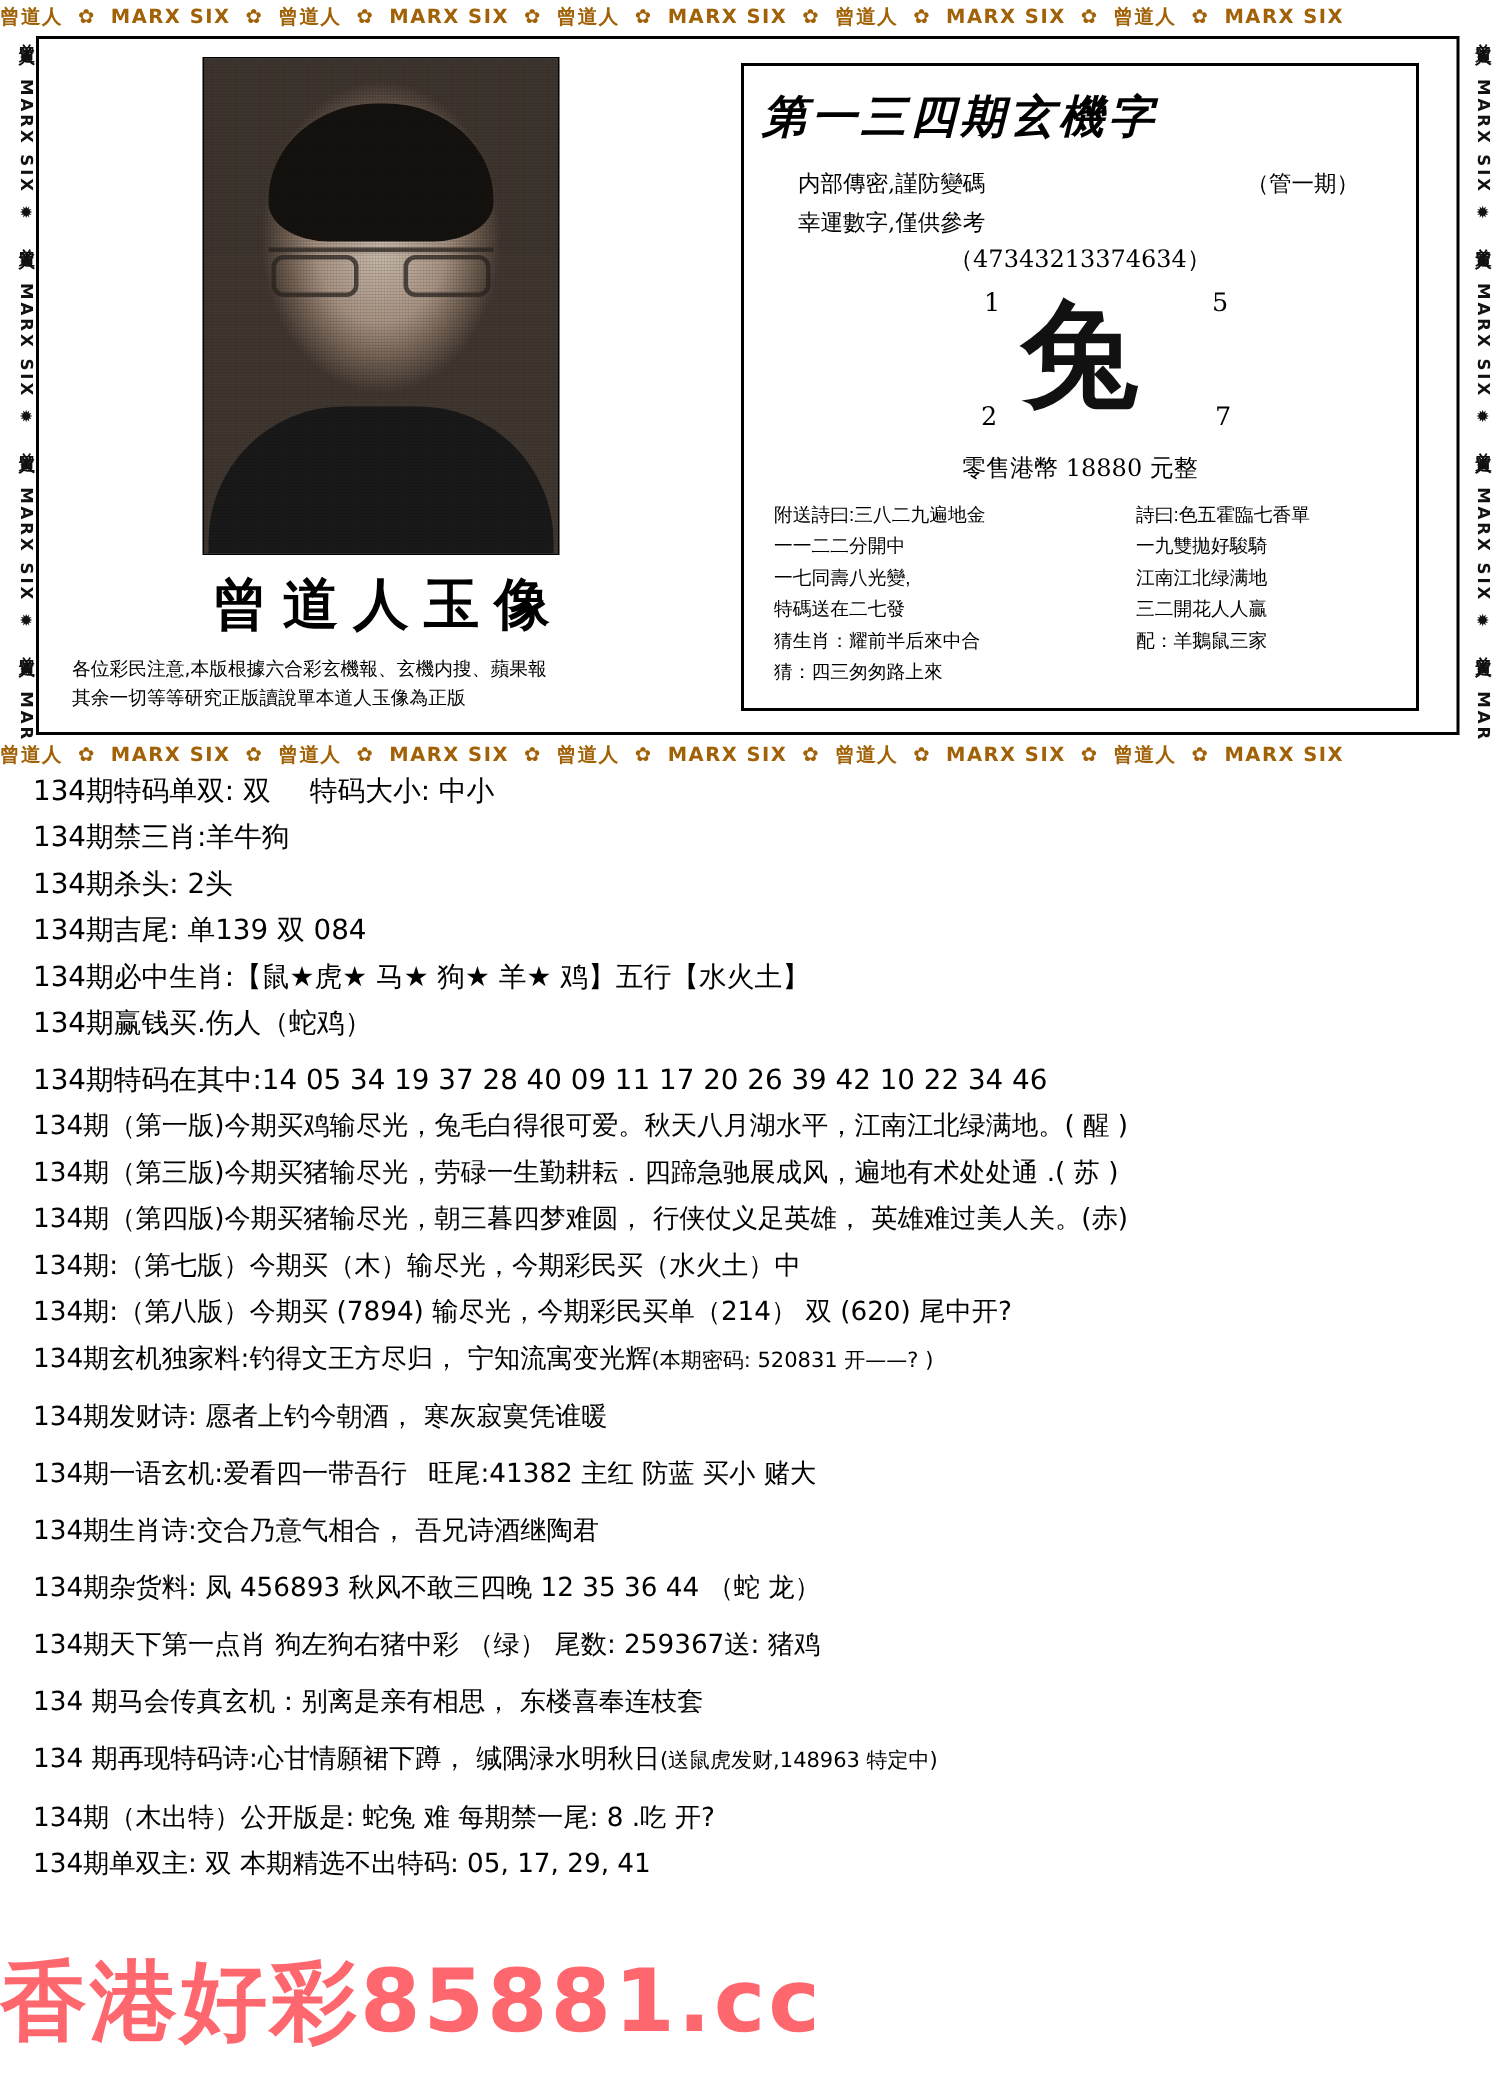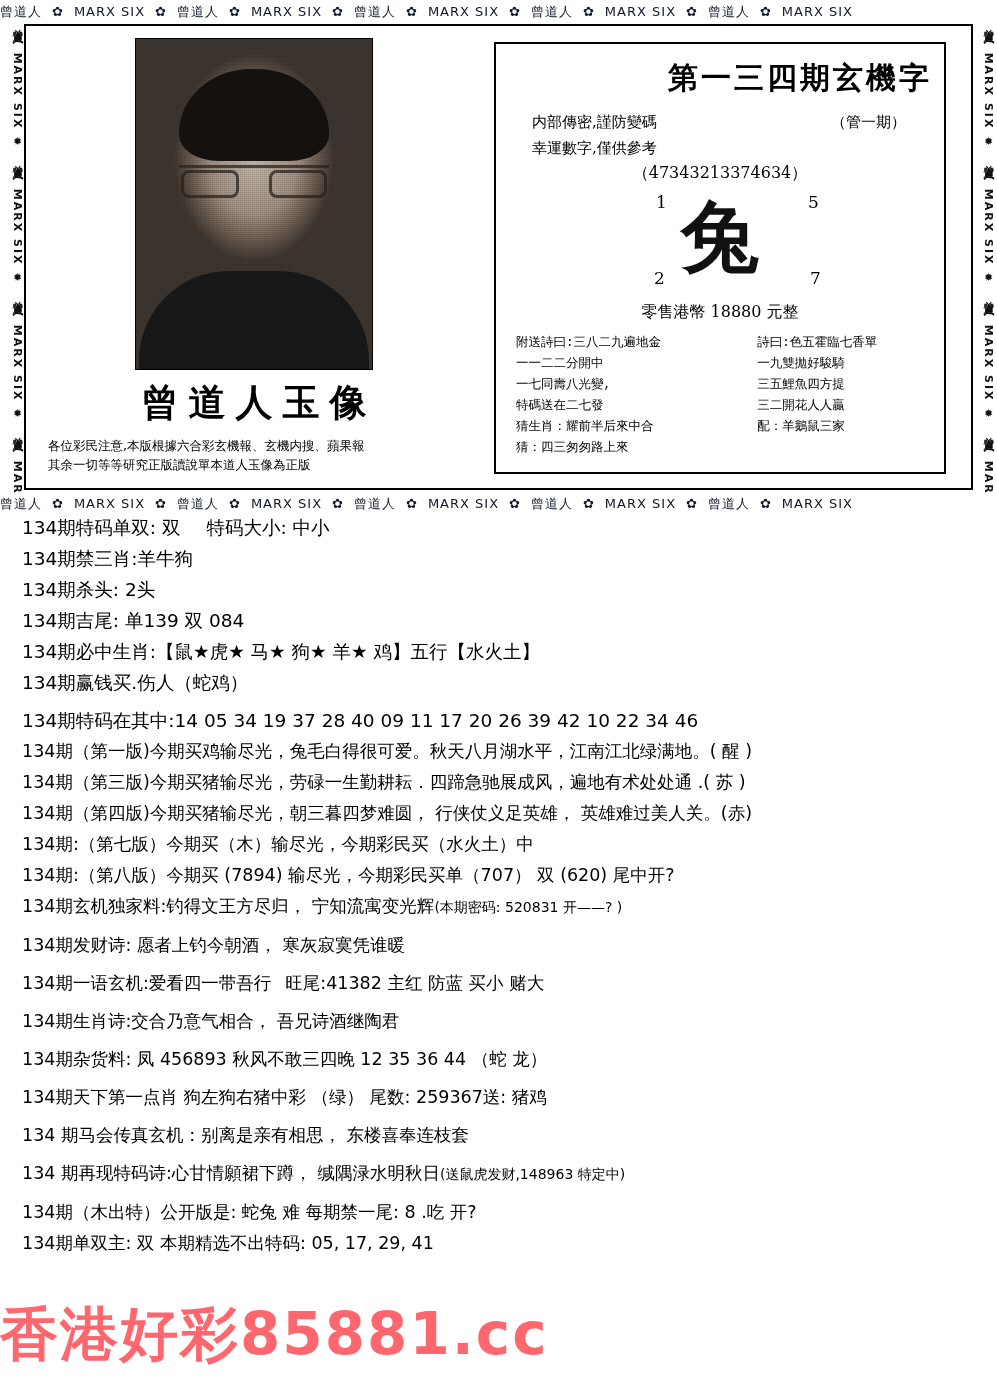--- a/index.html
+++ b/index.html
@@ -24,24 +24,24 @@
     height: 515px;
   }
   .banner-strip {
     position: absolute;
     left: 0;
     width: 997px;
     height: 20px;
     overflow: hidden;
     white-space: nowrap;
     font-size: 13px;
-    font-weight: normal;
+    font-weight: bold;
     letter-spacing: 1px;
     line-height: 20px;
-    color: #0f172a;
+    color: #a16207;
   }
   .banner-strip.top { top: 2px; }
   .banner-strip.bottom { top: 494px; }
   .strip-token { margin-right: 10px; display: inline-block; }
   .side-strip {
     position: absolute;
     top: 20px;
     width: 22px;
     height: 474px;
     overflow: hidden;
@@ -143,26 +143,27 @@
   
   .poster {
     position: absolute;
     left: 468px; top: 16px;
     width: 452px; height: 432px;
     border: 2px solid #000;
     box-sizing: border-box;
     padding: 8px 12px;
   }
   .poster-title {
-    text-align: right;
+    text-align: left;
     font-family: "DejaVu Serif", "Liberation Serif", serif;
     font-size: 30px;
     font-weight: bold;
     letter-spacing: 3px;
     margin: 6px 0 10px;
+    font-style: italic;
   }
   .poster-line {
     font-family: "DejaVu Serif", "Liberation Serif", serif;
     font-size: 15px;
     line-height: 26px;
     padding-left: 24px;
   }
   .poster-line .right-note { float: right; padding-right: 26px; }
   .poster-code {
     text-align: center;
@@ -196,21 +197,21 @@
   .gn7 { left: 302px; top: 80px; }
   .poster-price {
     text-align: center;
     font-family: "DejaVu Serif", "Liberation Serif", serif;
     font-size: 16px;
     margin-top: 2px;
   }
   .poem-cols {
     display: flex;
     margin-top: 10px;
-    font-family: Liberation Mono, monospace;
+    font-family: Liberation Sans, sans-serif;
     font-size: 12.5px;
     line-height: 21px;
   }
   .poem-left { width: 58%; padding-left: 8px; }
   .poem-right { width: 42%; }
 
   
   .content {
     position: absolute;
     left: 0; top: 512px;
@@ -299,21 +300,21 @@
           <div>附送詩曰:三八二九遍地金</div>
           <div>一一二二分開中</div>
           <div>一七同壽八光變,</div>
           <div>特碼送在二七發</div>
           <div>猜生肖：耀前半后來中合</div>
           <div>猜：四三匆匆路上來</div>
         </div>
         <div class="poem-right">
           <div>詩曰:色五霍臨七香單</div>
           <div>一九雙拋好駿騎</div>
-          <div>三五鯉魚四方提</div>
+          <div>江南江北绿满地</div>
           <div>三二開花人人贏</div>
           <div>配：羊鵝鼠三家</div>
         </div>
       </div>
     </div>
 
   </div>
 </div>
 
 <div class="content">
@@ -324,21 +325,21 @@
   <div class="line">134期禁三肖:羊牛狗</div>
   <div class="line">134期杀头: 2头</div>
   <div class="line">134期吉尾: 单139 双 084</div>
   <div class="line">134期必中生肖:【鼠★虎★ 马★ 狗★ 羊★ 鸡】五行【水火土】</div>
   <div class="line">134期赢钱买.伤人（蛇鸡）</div>
   <div class="line gap">134期特码在其中:14 05 34 19 37 28 40 09 11 17 20 26 39 42 10 22 34 46</div>
   <div class="line sm">134期（第一版)今期买鸡输尽光，兔毛白得很可爱。秋天八月湖水平，江南江北绿满地。( 醒 )</div>
   <div class="line sm">134期（第三版)今期买猪输尽光，劳碌一生勤耕耘．四蹄急驰展成风，遍地有术处处通 .( 苏 )</div>
   <div class="line sm">134期（第四版)今期买猪输尽光，朝三暮四梦难圆， 行侠仗义足英雄， 英雄难过美人关。(赤)</div>
   <div class="line sm">134期:（第七版）今期买（木）输尽光，今期彩民买（水火土）中</div>
-  <div class="line sm">134期:（第八版）今期买 (7894) 输尽光，今期彩民买单（707） 双 (620) 尾中开?</div>
+  <div class="line sm">134期:（第八版）今期买 (7894) 输尽光，今期彩民买单（214） 双 (620) 尾中开?</div>
 
   <div class="line sm">
     <span>134期玄机独家料:钓得文王方尽归， 宁知流寓变光辉</span><span class="small">(本期密码: 520831 开——? )</span>
   </div>
 
   <div class="line sm gap">134期发财诗: 愿者上钓今朝酒， 寒灰寂寞凭谁暖</div>
 
   <div class="line sm gap">
     <span>134期一语玄机:爱看四一带吾行</span><span class="sp-sm"></span><span>旺尾:41382 主红   防蓝  买小 赌大</span>
   </div>

